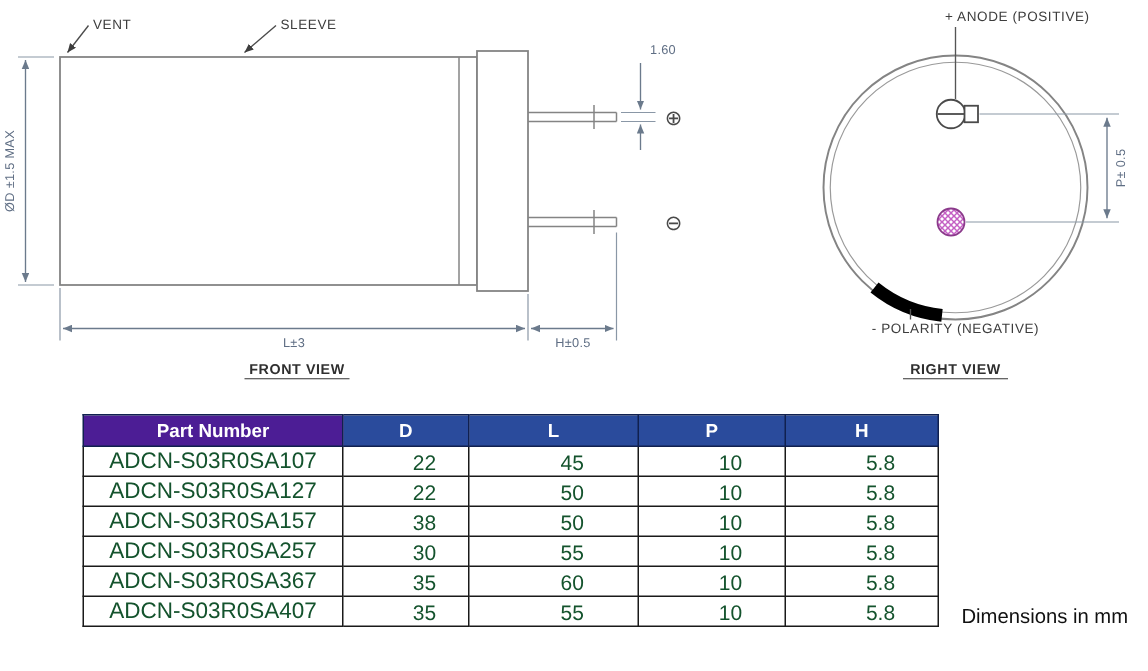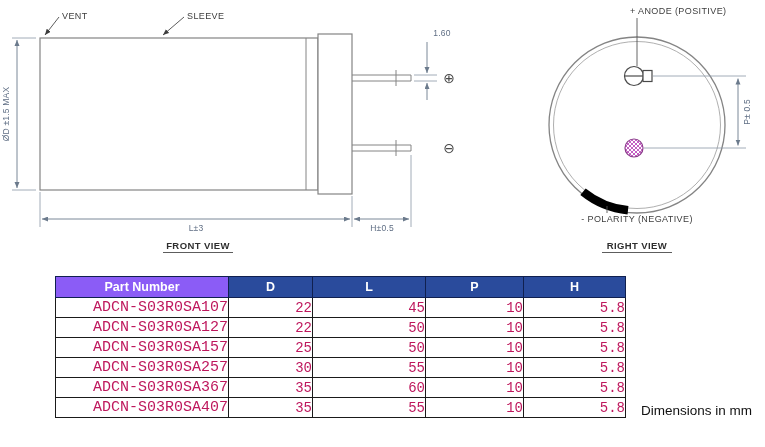--- a/index.html
+++ b/index.html
@@ -16,22 +16,22 @@
   .ext    { stroke:#8a97a6; stroke-width:.8; fill:none; }
   .dim    { stroke:#6b7a8c; stroke-width:.9; fill:none; }
   .body-ln{ stroke:#848484; stroke-width:1.2; fill:#fff; }
   .lead-ln{ stroke:#848484; stroke-width:1; fill:none; }
 
   
   .parts-table { position:absolute; left:55px; top:276px; width:570px;
                  border-collapse:collapse; table-layout:fixed; }
   .parts-table th { height:21px; font:bold 12.5px "Liberation Sans",sans-serif;
                     border:1px solid #10204f; text-align:center; }
-  .parts-table td { height:20px; border:1px solid #1a1a1a; text-align:right;
-                    font-family:Liberation Mono, monospace; color:#be185d; }
+  .parts-table td { height:20px; border:1px solid #1a1a1a; text-align:center;
+                    font-family:Liberation Sans, sans-serif; color:#14532d; }
   .parts-table td.pn  { font-size:15px; }
   .parts-table td.num { font-size:14px;padding-left:25px; }
 
   .note { position:absolute; left:641px; top:360px; font:13.5px "Liberation Sans",sans-serif; color:#111;margin-top:43px; }
 </style>
 </head>
 <body>
 
 <div class="canvas">
 
@@ -145,21 +145,21 @@
   <table class="parts-table">
     <colgroup>
       <col style="width:173px">
         <col style="width:84px">
         <col style="width:113px">
         <col style="width:98px">
         <col style="width:102px">
     </colgroup>
     <thead>
       <tr>
-          <th style="background: #8b5cf6; color: rgb(255, 255, 255);">Part Number</th>
+          <th style="background: #4c1d95; color: rgb(255, 255, 255);">Part Number</th>
           <th style="background: rgb(42, 75, 156); color: rgb(255, 255, 255);">D</th>
           <th style="background: rgb(42, 75, 156); color: rgb(255, 255, 255);">L</th>
           <th style="background: rgb(42, 75, 156); color: rgb(255, 255, 255);">P</th>
           <th style="background: rgb(42, 75, 156); color: rgb(255, 255, 255);">H</th>
         </tr>
     </thead>
     <tbody>
         <tr>
           <td class="pn">ADCN-S03R0SA107</td>
           <td class="num">22</td>
@@ -169,21 +169,21 @@
         </tr>
         <tr>
           <td class="pn">ADCN-S03R0SA127</td>
           <td class="num">22</td>
           <td class="num">50</td>
           <td class="num">10</td>
           <td class="num">5.8</td>
         </tr>
         <tr>
           <td class="pn">ADCN-S03R0SA157</td>
-          <td class="num">25</td>
+          <td class="num">38</td>
           <td class="num">50</td>
           <td class="num">10</td>
           <td class="num">5.8</td>
         </tr>
         <tr>
           <td class="pn">ADCN-S03R0SA257</td>
           <td class="num">30</td>
           <td class="num">55</td>
           <td class="num">10</td>
           <td class="num">5.8</td>

